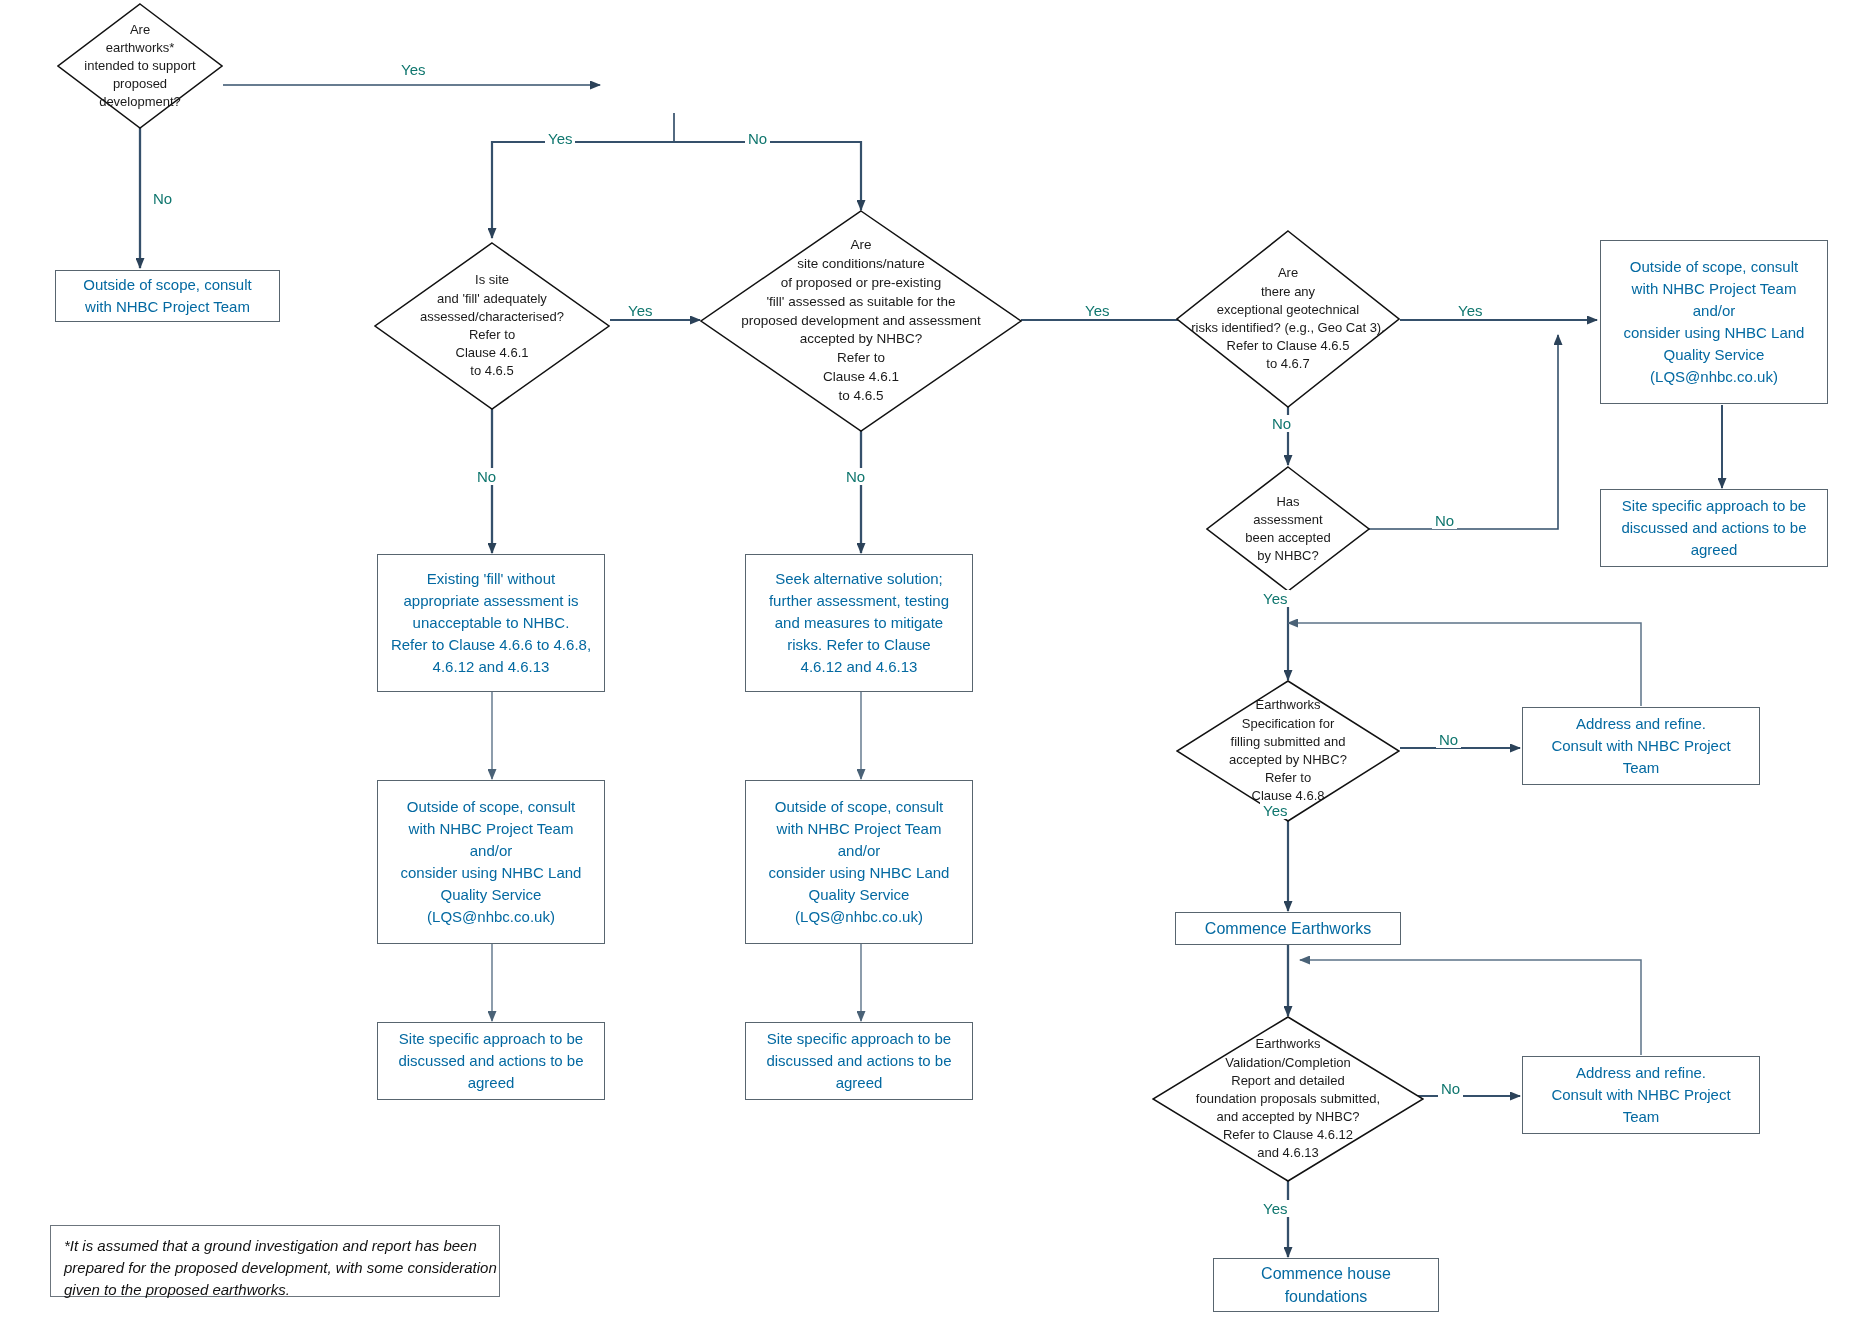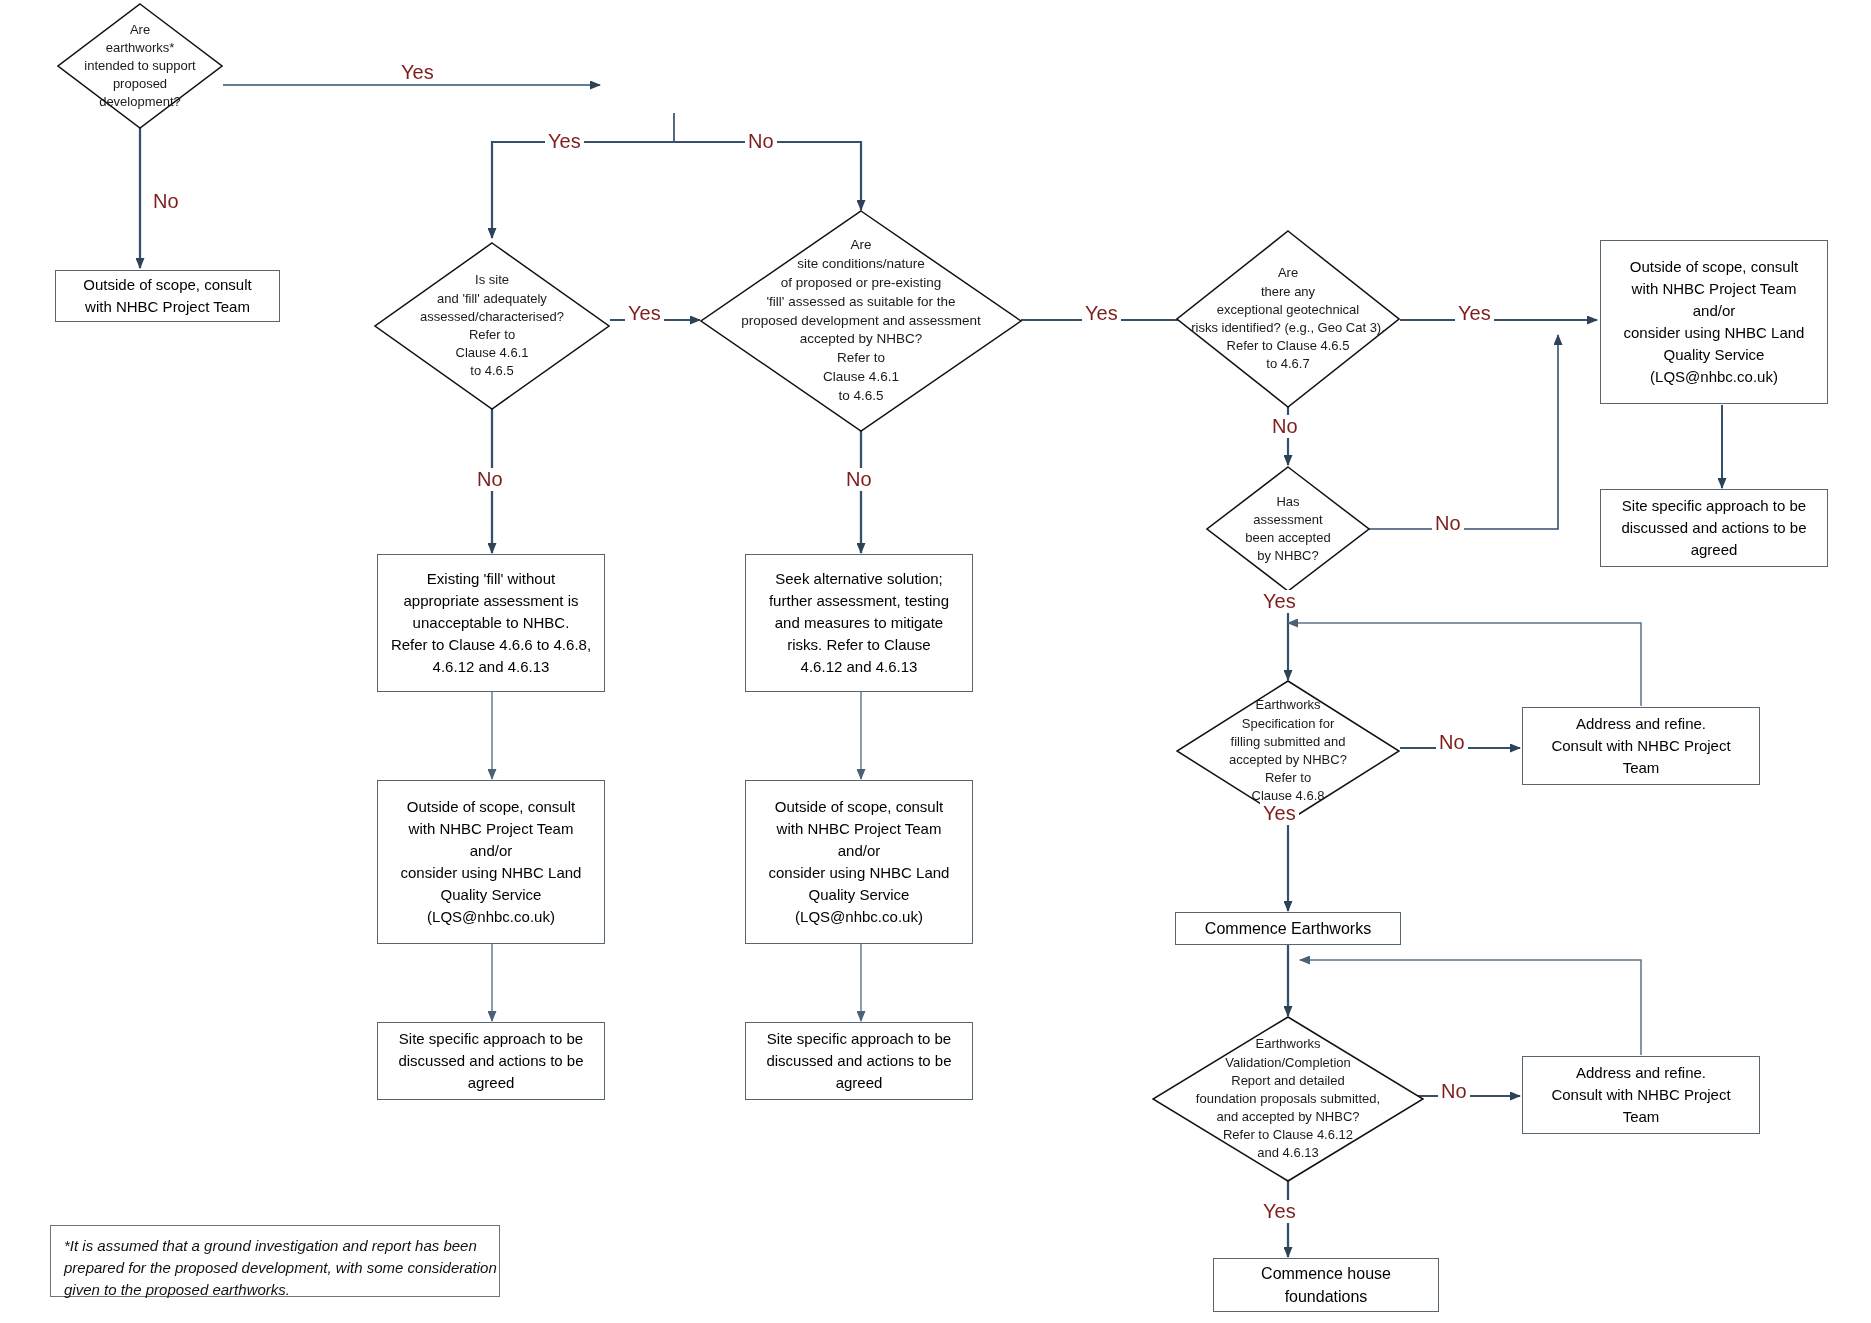--- a/index.html
+++ b/index.html
@@ -8,36 +8,36 @@
   svg#wires{position:absolute;left:0;top:0;width:1871px;height:1323px;pointer-events:none;}
 
   .node{position:absolute;box-sizing:border-box;}
 
   
   .box{
     border:1.6px solid #58656f;
     background:#ffffff;
     display:flex;align-items:center;justify-content:center;
     text-align:center;
-    color:#000000;
+    color:#0369a1;
     line-height:1.46;
     padding:6px 8px;
   }
 
   
   .dia{display:flex;align-items:center;justify-content:center;}
   .dia .txt{
     position:relative;z-index:2;text-align:center;color:#1a1a1a;
     line-height:1.40;width:100%;
   }
 
   .edgelabel{
-    position:absolute;color:#7f1d1d;background:#ffffff;
+    position:absolute;color:#0f766e;background:#ffffff;
     padding:0 3px;text-align:center;white-space:nowrap;
-    font-size:20px;
+    font-size:15px;
   }
 
   .note{
     position:absolute;border:1.4px solid #6c757d;background:#fff;
     font-style:italic;color:#111;line-height:1.48;
     padding:9px 0 10px 13px;box-sizing:border-box;
   }
 
   .fs15{font-size:15px;}
   .fs135{font-size:13.5px;}

